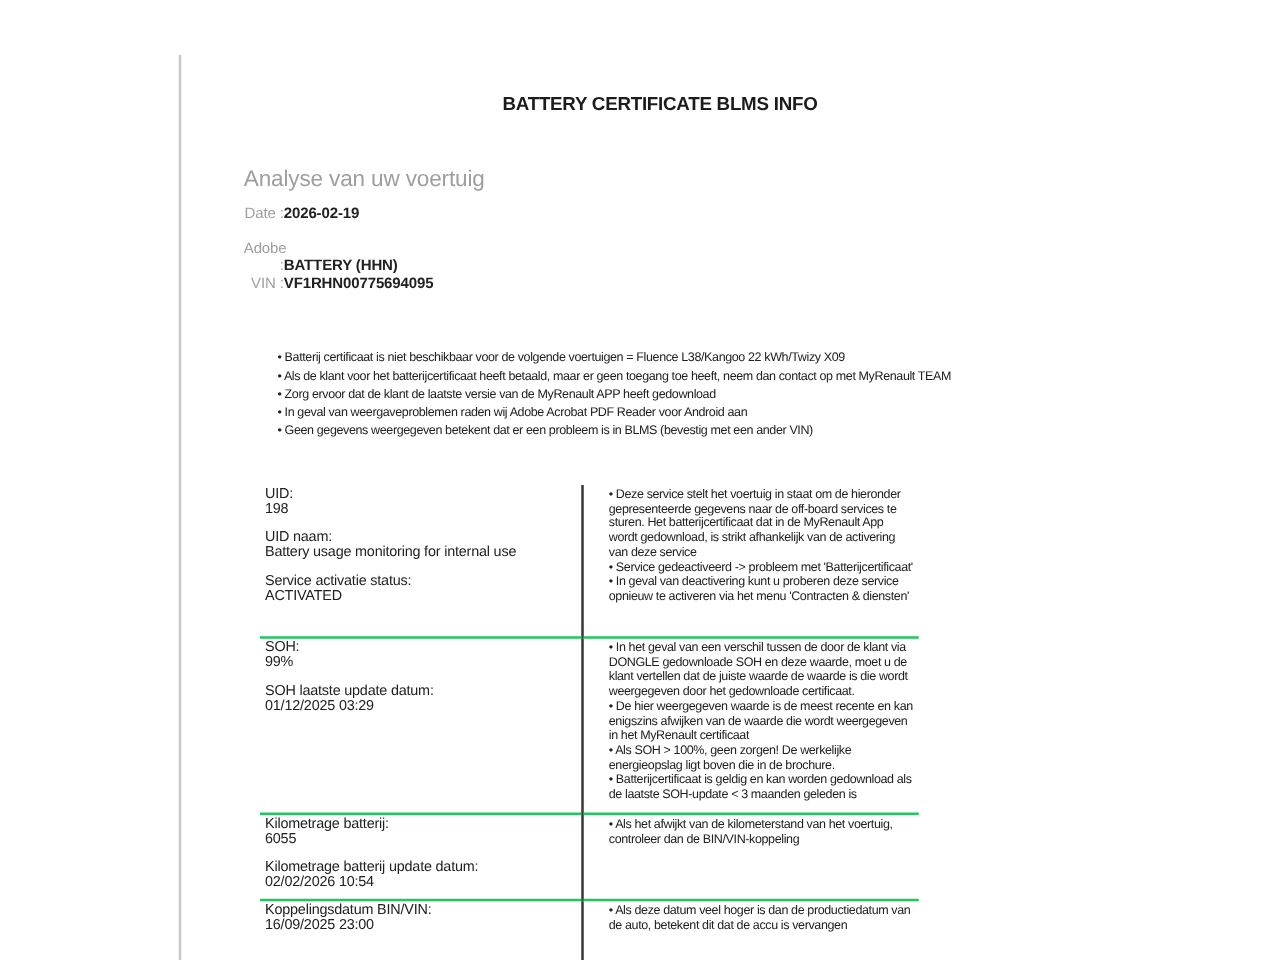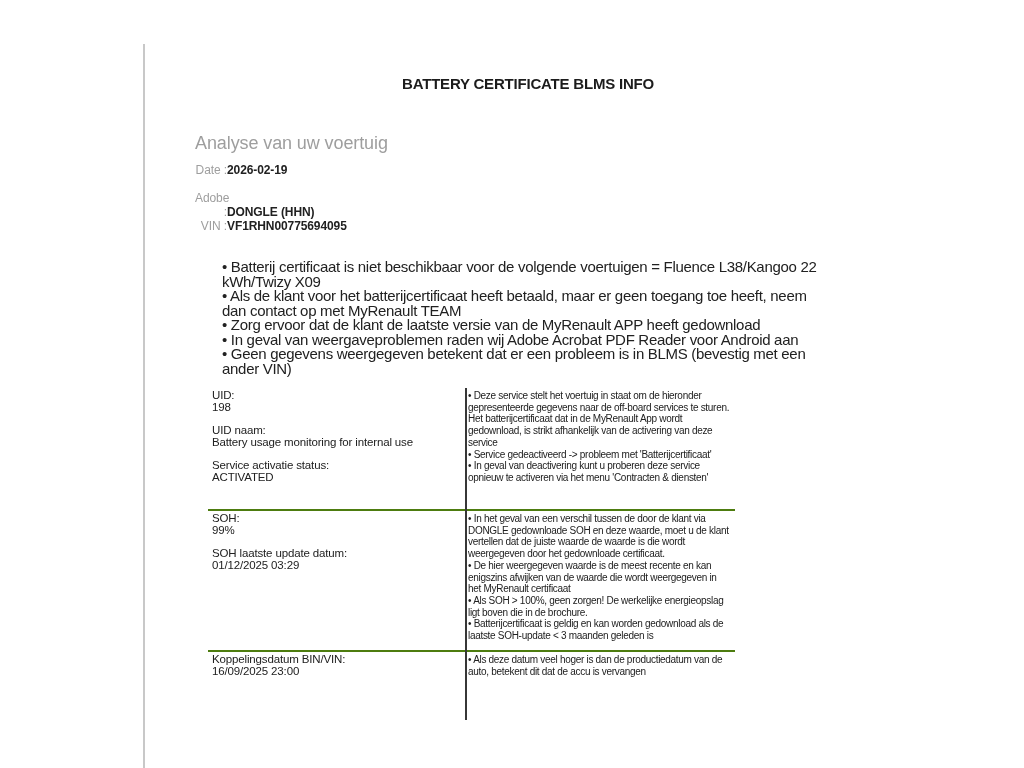--- a/index.html
+++ b/index.html
@@ -30,41 +30,41 @@
     position: absolute; top: 89px; left: 51px;
     font-size: 18px; color: #9e9e9e; letter-spacing: -0.1px;
   }
 
   .fields { position: absolute; top: 119px; left: 51px; }
   .field-row { height: 28px; font-size: 12px; line-height: 14px; letter-spacing: -0.1px; }
   .field-label { display: inline-block; width: 32px; color: #9e9e9e; text-align: right; }
   .field-value { font-weight: bold; color: #212121; }
 
   .notes {
-    position: absolute; top: 216px; left: 78px; width: 601px;
-    font-size: 15px; line-height: 14.5px; letter-spacing: -0.3px;
+    position: absolute; top: 236px; left: 78px; width: 601px;
+    font-size: 10px; line-height: 14.5px; letter-spacing: -0.3px;
     white-space: pre-line; color: #212121;
   }
 
   table.info-table {
     position: absolute; top: 344px; left: 64px;
     width: 527px; border-collapse: collapse; table-layout: fixed;
   }
   .info-table td {
     vertical-align: top;
     white-space: pre-line;
     padding: 2px 4px 3px 4px;
     line-height: 11.7px;
   }
   .info-table td.cell-left  { width: 258px; font-size: 11.5px; letter-spacing: -0.15px; }
   .info-table td.cell-right {
     width: 269px; font-size: 10px; letter-spacing: -0.3px;
-    border-left: 2px solid #373737; padding-left: 1px;
+    border-left: 2px solid #373737; padding-left: 20px;
   }
-  .info-table tr + tr td { border-top: 2px solid #4d7c0f; }
+  .info-table tr + tr td { border-top: 2px solid #22c55e; }
   .info-table tr:nth-child(1) td { height: 122px; }
   .info-table tr:nth-child(2) td { height: 141px; }
   .info-table tr:nth-child(3) td { height: 69px; }
   .info-table tr:nth-child(4) td { height: 66px; }
   .info-table tr:nth-child(5) td { height: 40px; }
 </style>
 </head>
 <body>
 
 <div class="viewport">
@@ -73,21 +73,21 @@
 
   <div class="page">
 
     <div class="doc-title">BATTERY CERTIFICATE BLMS INFO</div>
 
     <div class="section-title">Analyse van uw voertuig</div>
 
     <div class="fields">
   <div class="field-row"><span class="field-label">Date :</span><span class="field-value">2026-02-19</span></div>
 
-  <div class="field-row"><span class="field-label">Adobe :</span><span class="field-value">DONGLE (HHN)</span></div>
+  <div class="field-row"><span class="field-label">Adobe :</span><span class="field-value">BATTERY (HHN)</span></div>
 
   <div class="field-row"><span class="field-label">VIN :</span><span class="field-value">VF1RHN00775694095</span></div>
 </div>
 
     <div class="notes">• Batterij certificaat is niet beschikbaar voor de volgende voertuigen = Fluence L38/Kangoo 22 kWh/Twizy X09
 • Als de klant voor het batterijcertificaat heeft betaald, maar er geen toegang toe heeft, neem dan contact op met MyRenault TEAM
 • Zorg ervoor dat de klant de laatste versie van de MyRenault APP heeft gedownload
 • In geval van weergaveproblemen raden wij Adobe Acrobat PDF Reader voor Android aan
 • Geen gegevens weergegeven betekent dat er een probleem is in BLMS (bevestig met een ander VIN)</div>
 
@@ -113,20 +113,28 @@
 
 SOH laatste update datum:
 01/12/2025 03:29</td>
     <td class="cell-right">• In het geval van een verschil tussen de door de klant via DONGLE gedownloade SOH en deze waarde, moet u de klant vertellen dat de juiste waarde de waarde is die wordt weergegeven door het gedownloade certificaat.
 • De hier weergegeven waarde is de meest recente en kan enigszins afwijken van de waarde die wordt weergegeven in het MyRenault certificaat
 • Als SOH &gt; 100%, geen zorgen! De werkelijke energieopslag ligt boven die in de brochure.
 • Batterijcertificaat is geldig en kan worden gedownload als de laatste SOH-update &lt; 3 maanden geleden is</td>
   </tr>
 
 
+  <tr>
+    <td class="cell-left">Kilometrage batterij:
+6055
+
+Kilometrage batterij update datum:
+02/02/2026 10:54</td>
+    <td class="cell-right">• Als het afwijkt van de kilometerstand van het voertuig, controleer dan de BIN/VIN-koppeling</td>
+  </tr>
 
   <tr>
     <td class="cell-left">Koppelingsdatum BIN/VIN:
 16/09/2025 23:00</td>
     <td class="cell-right">• Als deze datum veel hoger is dan de productiedatum van de auto, betekent dit dat de accu is vervangen</td>
   </tr>
 </tbody>
     </table>
 
   </div>

